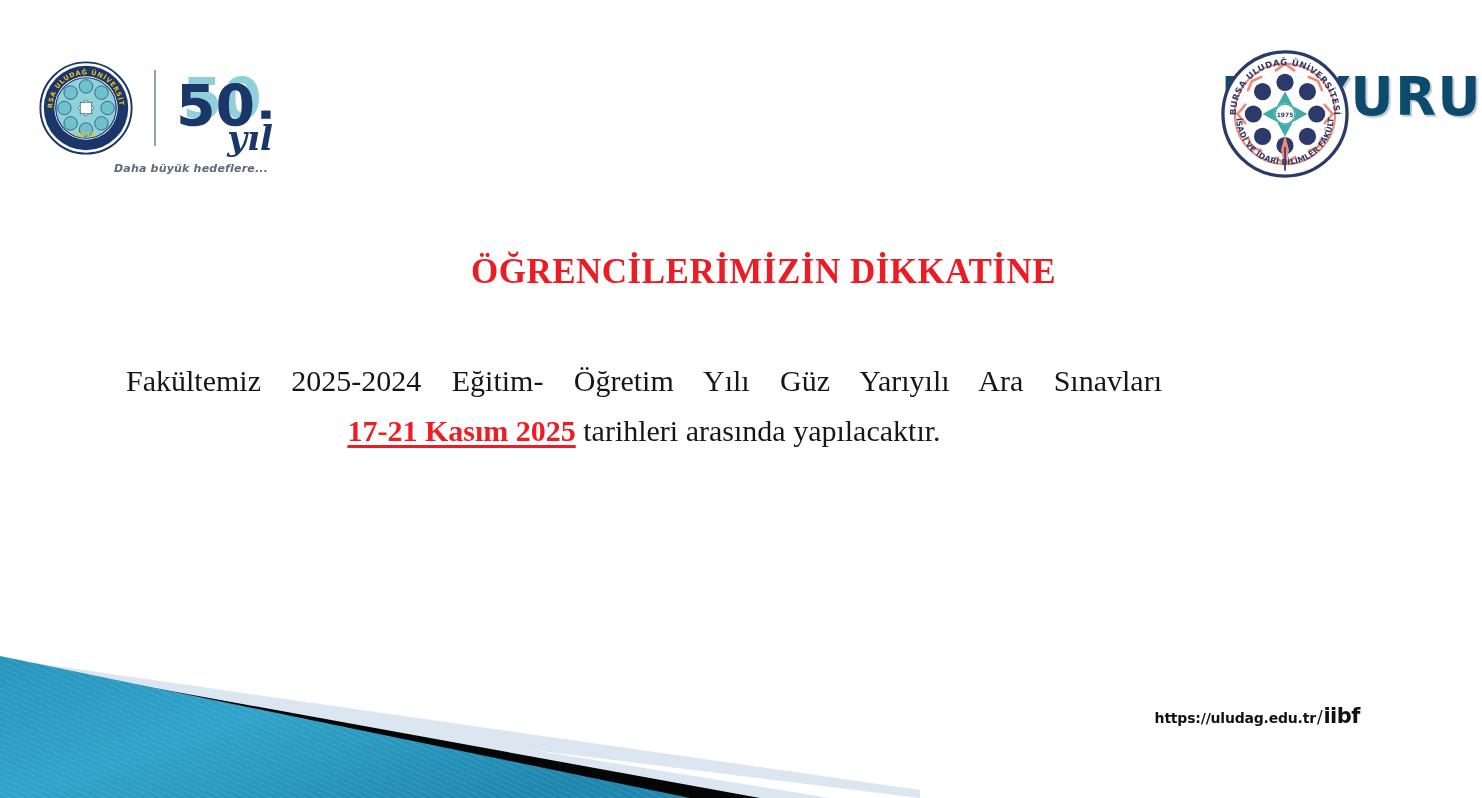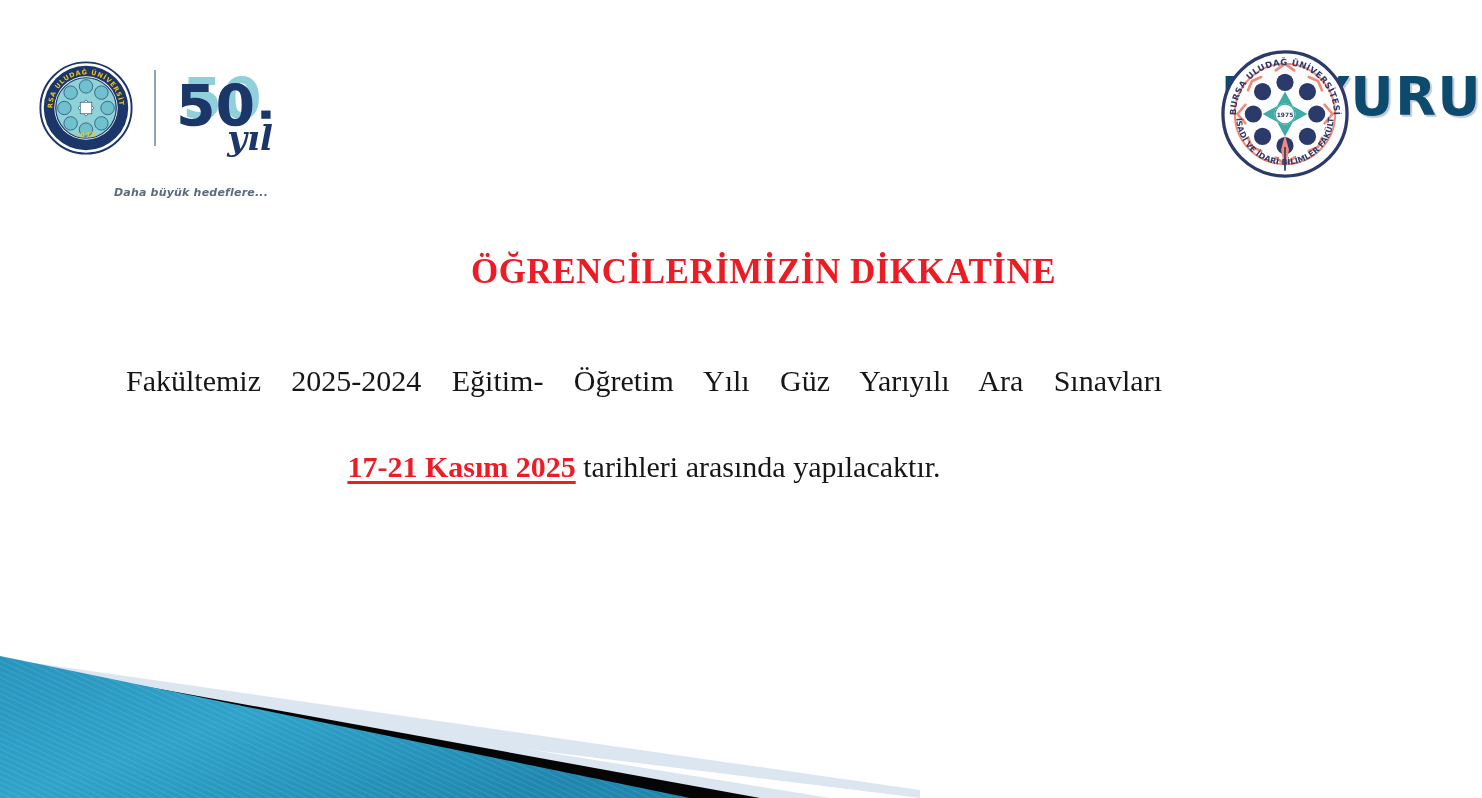--- a/index.html
+++ b/index.html
@@ -59,21 +59,20 @@
     top: 104px;
     width: 210px;
     text-align: center;
     font-family: "DejaVu Sans", sans-serif;
     font-style: italic;
     font-size: 11px;
     font-weight: 600;
     color: #5c6b7a;
     letter-spacing: .2px;
     white-space: nowrap;
-    margin-top: 24px;
   }
 
   .logo-right {
     position: absolute;
     left: 1219px;
     top: 48px;
     width: 132px;
     height: 132px;
   }
 
@@ -117,21 +116,20 @@
     color: #161616;
   }
   .line-1 {
     text-align: justify;
     text-align-last: justify;
     white-space: nowrap;
   }
   .line-2 {
     text-align: center;
     white-space: nowrap;
-    margin-top: 36px;
   }
   .date-hl {
     color: #ee1c25;
     font-weight: 700;
     text-decoration: underline;
     text-decoration-thickness: 3px;
     text-underline-offset: 4px;
   }
 
   
@@ -276,20 +274,23 @@
 
   <div class="heading">ÖĞRENCİLERİMİZİN DİKKATİNE</div>
 
   <div class="body-block">
     <div class="line-1">Fakültemiz 2025-2024 Eğitim- Öğretim Yılı Güz Yarıyılı Ara Sınavları</div>
     <div class="line-2">
       <span class="date-hl">17-21 Kasım 2025</span><span> tarihleri  arasında  yapılacaktır.</span>
     </div>
   </div>
 
+  <div class="footer-url">
+    <span>https://uludag.edu.tr</span><span class="slash">/</span><span class="unit">iibf</span>
+  </div>
 
   <svg class="bands" viewBox="0 0 920 160" preserveAspectRatio="none">
     <defs>
       <linearGradient id="tealGrad" x1="0" y1="0" x2="1" y2="0.6">
         <stop offset="0%" stop-color="#2894bd"></stop>
         <stop offset="45%" stop-color="#2fa3c9"></stop>
         <stop offset="100%" stop-color="#1f86ae"></stop>
       </linearGradient>
       <pattern id="hatch" width="5" height="5" patternUnits="userSpaceOnUse" patternTransform="rotate(115)">
         <rect width="5" height="5" fill="none"></rect>

